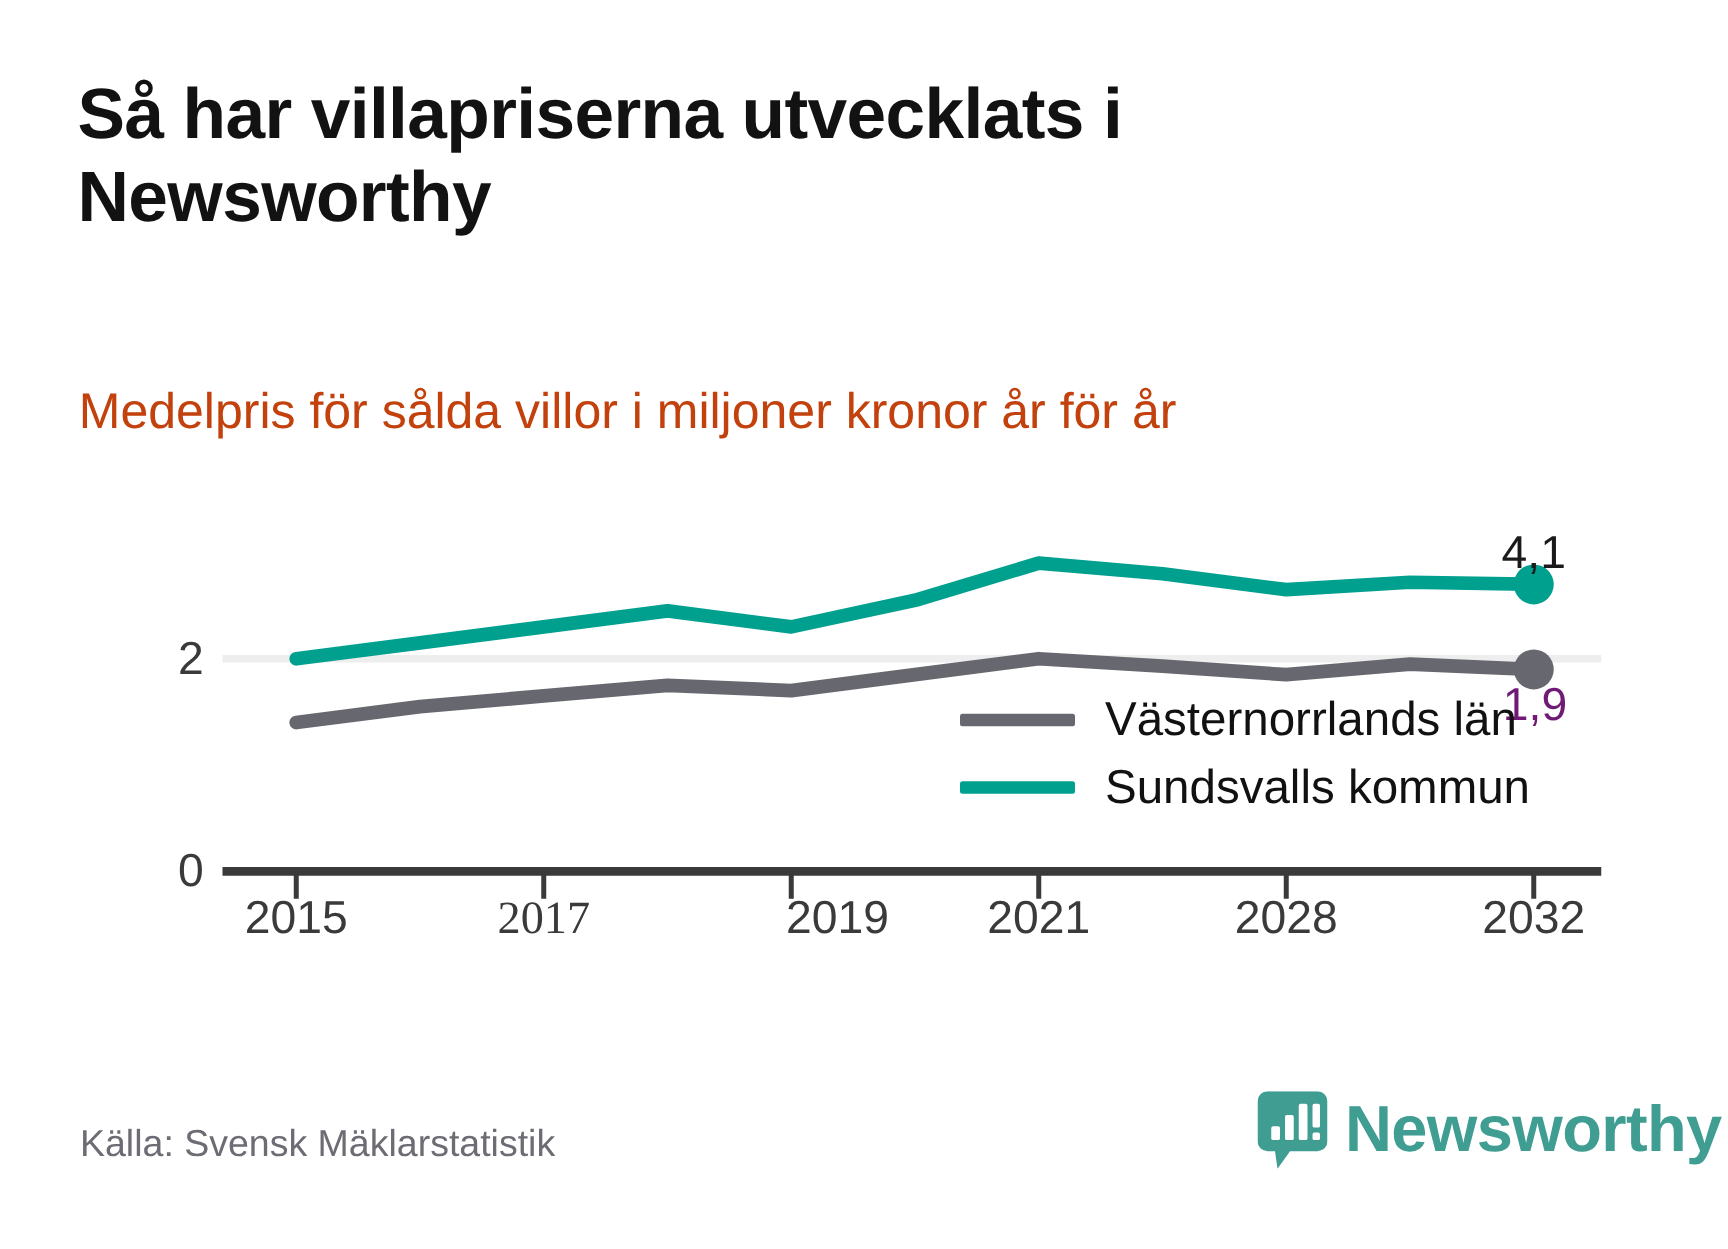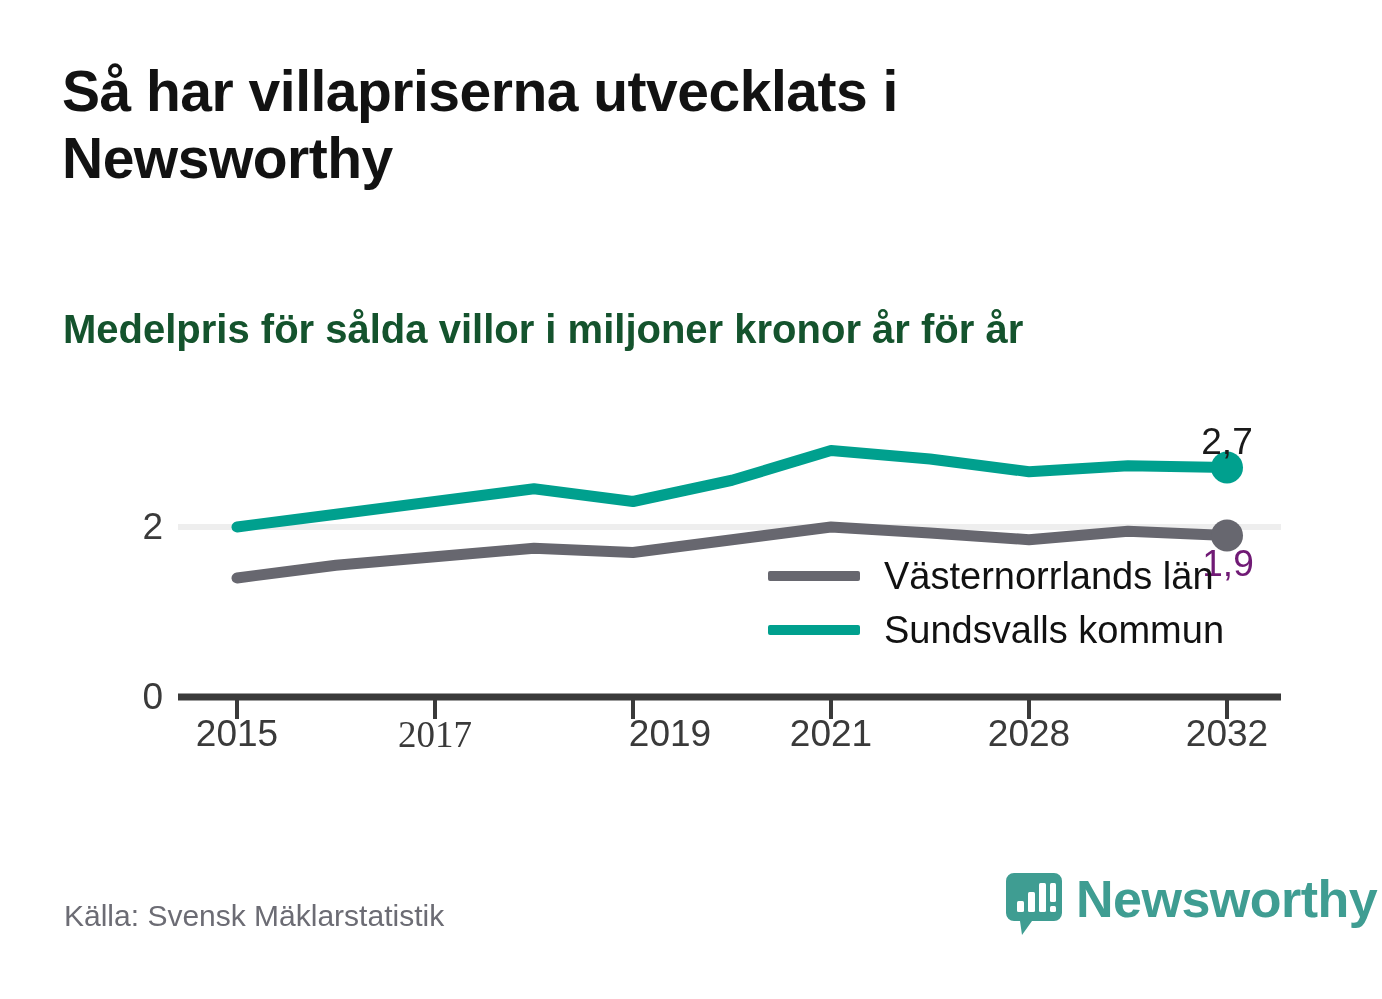--- a/index.html
+++ b/index.html
@@ -36,22 +36,22 @@
     white-space: pre-line;
   }
 
   #subtitle {
     position: absolute;
     left: 63px;
     top: 305px;
     width: 1200px;
     font-size: 40px;
     line-height: 1.2;
-    font-weight: 700;
-    color: #14532d;
+    font-weight: 400;
+    color: #c2410c;
   }
 
   
   #plot-area {
     position: absolute;
     left: 0;
     top: 0;
     width: 1382px;
     height: 999px;
     pointer-events: none;
@@ -127,20 +127,21 @@
     font-size: 30px;
     color: #6c6c74;
     white-space: nowrap;
   }
 
   #brand-logo {
     position: absolute;
     left: 1006px;
     top: 873px;
     display: flex;
+    align-items: center;
     gap: 14px;
   }
   #brand-mark {
     width: 56px;
     height: 62px;
     flex: none;
   }
   #brand-wordmark {
     font-size: 52px;
     font-weight: 700;
@@ -186,21 +187,21 @@
 
   <div id="xtick-wrap">
       <div class="axis-tick-label x-tick-label" style="left: 237px;">2015</div>
       <div class="axis-tick-label x-tick-label" style="left: 435px; font-family: Liberation Serif, serif;">2017</div>
       <div class="axis-tick-label x-tick-label" style="left: 633px; margin-left: 37px;">2019</div>
       <div class="axis-tick-label x-tick-label" style="left: 831px;">2021</div>
       <div class="axis-tick-label x-tick-label" style="left: 1029px;">2028</div>
       <div class="axis-tick-label x-tick-label" style="left: 1227px;">2032</div>
     </div>
 
-  <div class="value-label" id="value-label-teal">2,7</div>
+  <div class="value-label" id="value-label-teal">4,1</div>
   <div class="value-label" id="value-label-gray">1,9</div>
 
   <div id="source-note">Källa: Svensk Mäklarstatistik</div>
 
   <div id="legend">
     <div class="legend-row">
       <span class="legend-swatch" id="legend-swatch-0" style="background: rgb(103, 103, 111);"></span>
       <span class="legend-text">Västernorrlands län</span>
     </div>
     <div class="legend-row">

